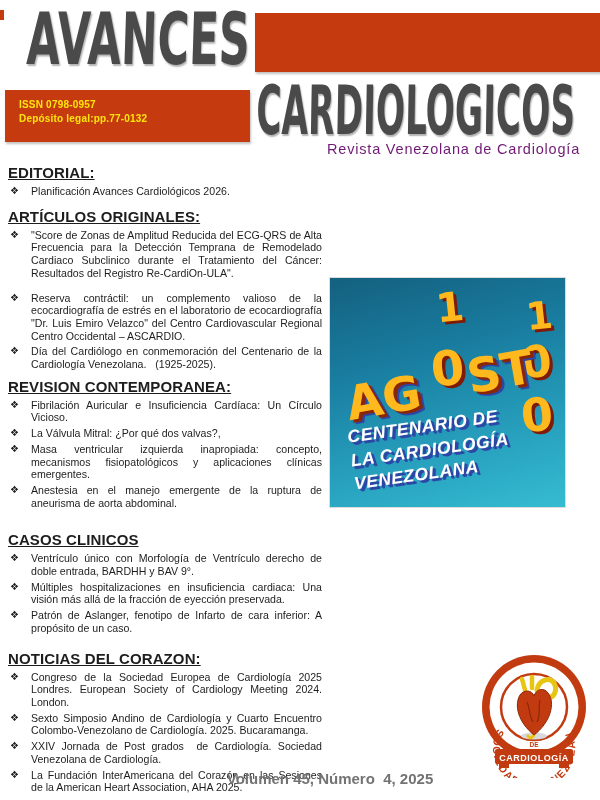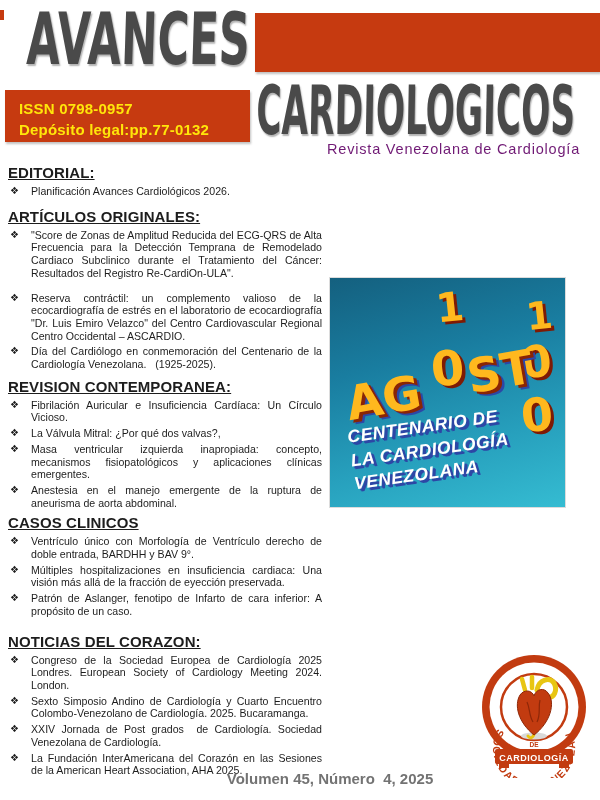--- a/index.html
+++ b/index.html
@@ -6,32 +6,32 @@
   html,body { width:600px; height:800px; }
   body {
     position:relative; width:600px; height:800px; overflow:hidden;
     background:#ffffff; font-family:"Liberation Sans", sans-serif; color:#1d1d1d;
   }
   
   .redbox { position:absolute; background:#c63a10; }
   .box-top-right { left:255px; top:13px; width:345px; height:59px; box-shadow:1px 2px 2px rgba(120,120,120,.45); }
   .box-issn { left:5px; top:90px; width:245px; height:52px; padding:8px 0 0 14px; box-shadow:1px 2px 2px rgba(120,120,120,.45); }
   .corner-notch { position:absolute; left:0; top:10px; width:4px; height:10px; background:#c63a10; }
-  .issn-line { color:#ffe60a; font-weight:bold; font-size:15px; line-height:1.4; letter-spacing:.2px; }
+  .issn-line { color:#ffe60a; font-weight:bold; font-size:10px; line-height:1.4; letter-spacing:.2px; }
   .mast-title { position:absolute; font-family:"DejaVu Sans", sans-serif; font-weight:bold; color:#4a4a4a;
     white-space:nowrap; transform-origin:left top; text-shadow:2px 2px 2px #b3b3b3; }
   .title-avances { left:28px; top:4px; font-size:72px; line-height:70px; transform:scaleX(0.60) skewX(-3deg); }
   .title-cardio  { left:257px; top:78px; font-size:68px; line-height:66px; transform:scaleX(0.505) skewX(-2deg); }
   .mast-subtitle { position:absolute; right:20px; top:141px; text-align:left;
     color:#701a75; font-size:14.5px; line-height:1.15; letter-spacing:.8px; }
   
   .toc { position:absolute; left:8px; top:164px; width:314px; font-size:10.6px; line-height:1.2; color:#1d1d1d; }
   .sec-heading { font-weight:bold; text-decoration:underline; font-size:15px; margin-bottom:3px; letter-spacing:.1px; }
   .mt-a { margin-top:10px; } .mt-b { margin-top:14px; } .mt-c { margin-top:7px; }
-  .mt-d { margin-top:5px; }  .mt-e { margin-top:15px; }
+  .mt-d { margin-top:22px; }  .mt-e { margin-top:15px; }
   .toc-item { display:flex; margin-bottom:3px; }
   .toc-item.gap-before { margin-top:12px; }
   .bullet { flex:0 0 23px; padding-left:2px; font-size:10px; }
   .item-text { flex:1; text-align:justify; white-space:pre-wrap; }
   
   .poster { position:absolute; left:329px; top:277px; width:237px; height:231px; overflow:hidden;
     background:linear-gradient(165deg,#14607f 0%,#197da0 35%,#27a0bd 70%,#35bcd2 100%);
     border:1px solid #dcdcdc; }
   .poster .glyph { position:absolute; font-family:"DejaVu Sans", sans-serif; font-weight:bold;
     color:#ffb81e; white-space:nowrap; }

